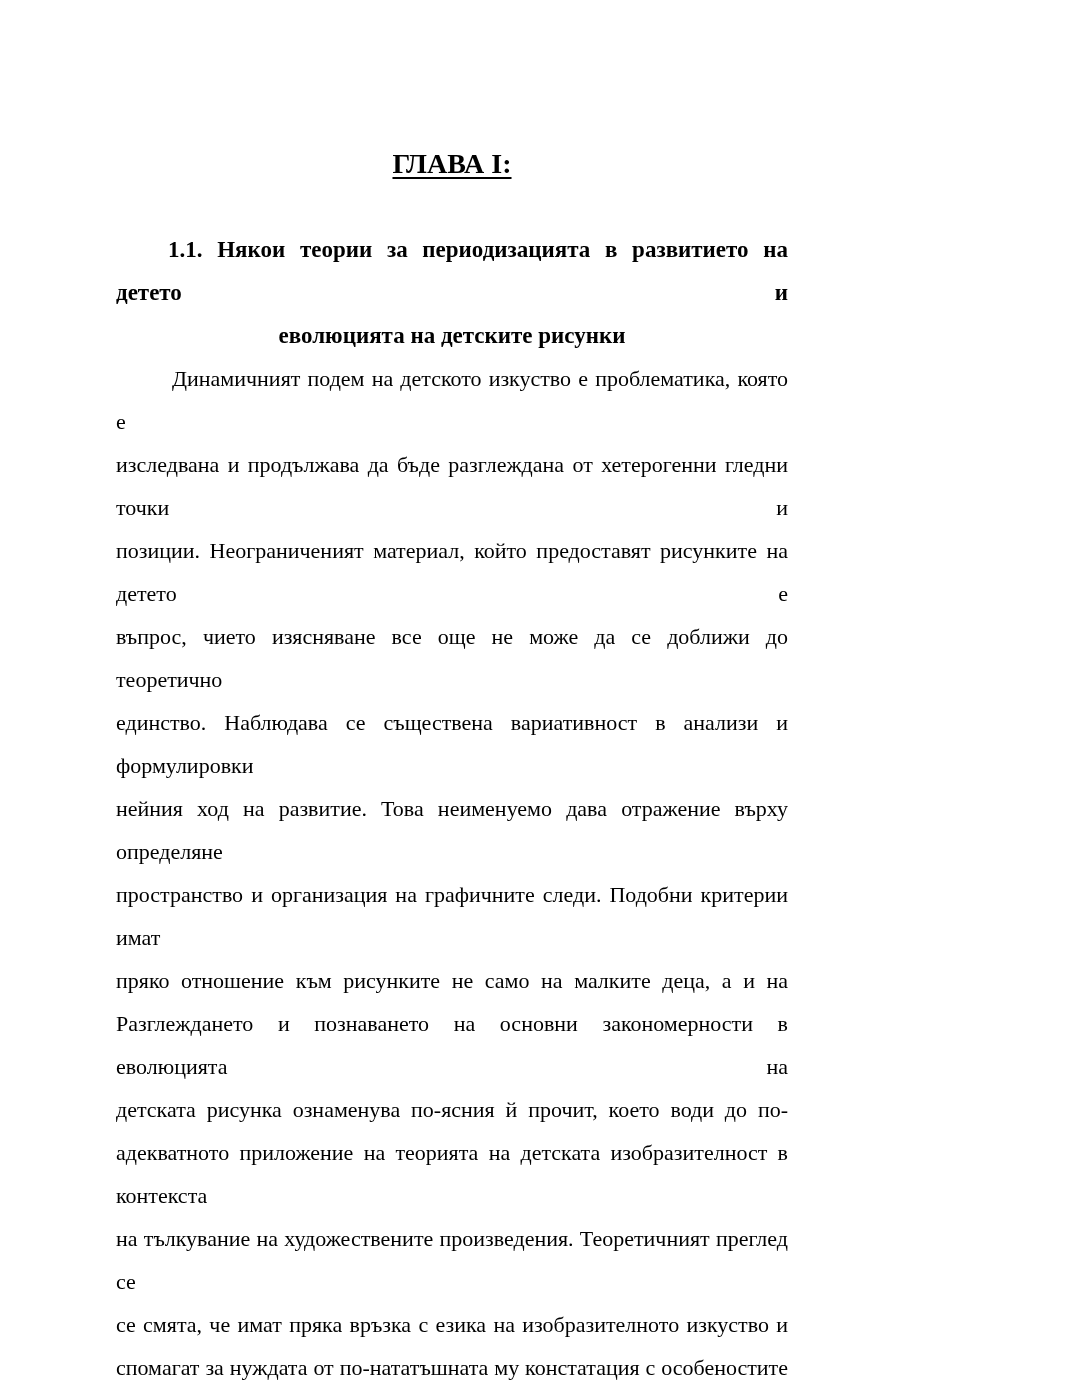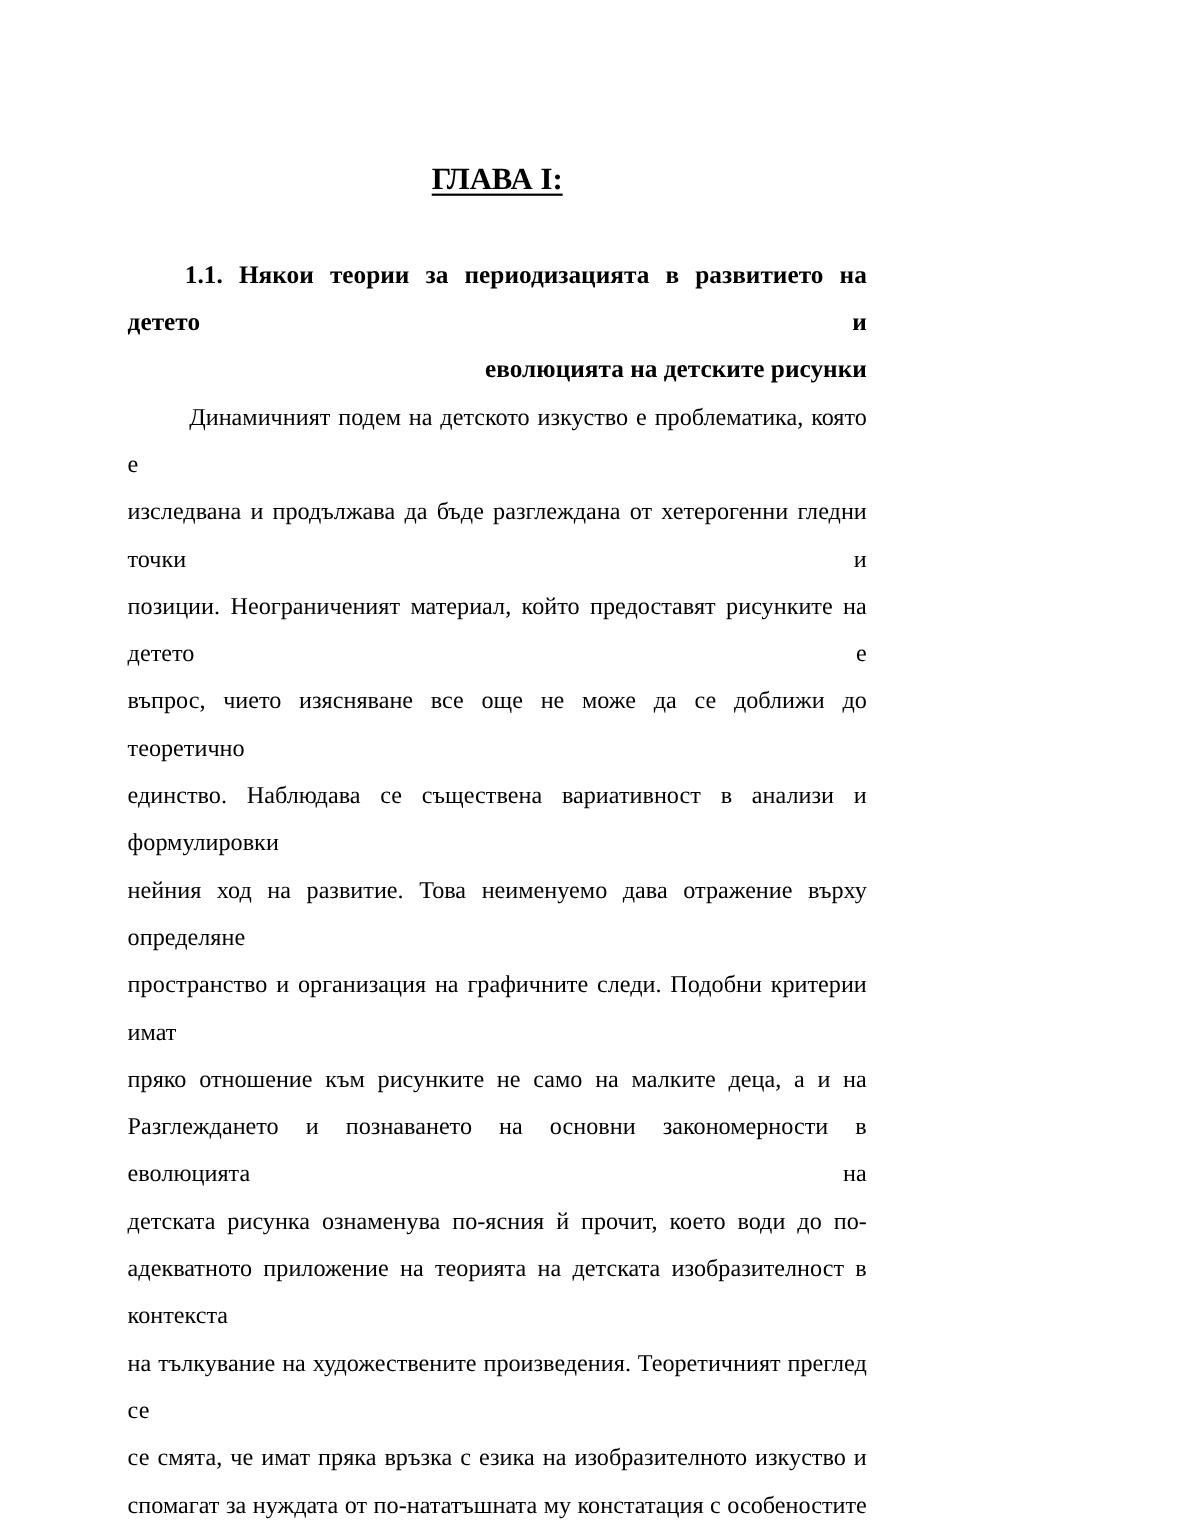--- a/index.html
+++ b/index.html
@@ -46,21 +46,21 @@
   .section-heading .sh-line {
     line-height: 43px;
   }
   .sh-first {
     text-align: justify;
     text-align-last: justify;
     text-indent: 52px;
     word-spacing: 2px;
   }
   .sh-last {
-    text-align: right;
+    text-align: center;
   }
   .body-text > div {
     font-size: 22px;
     line-height: 43px;
     text-align: justify;
     text-align-last: justify;
   }
   .body-text > div:first-child {
     text-indent: 56px;
   }

